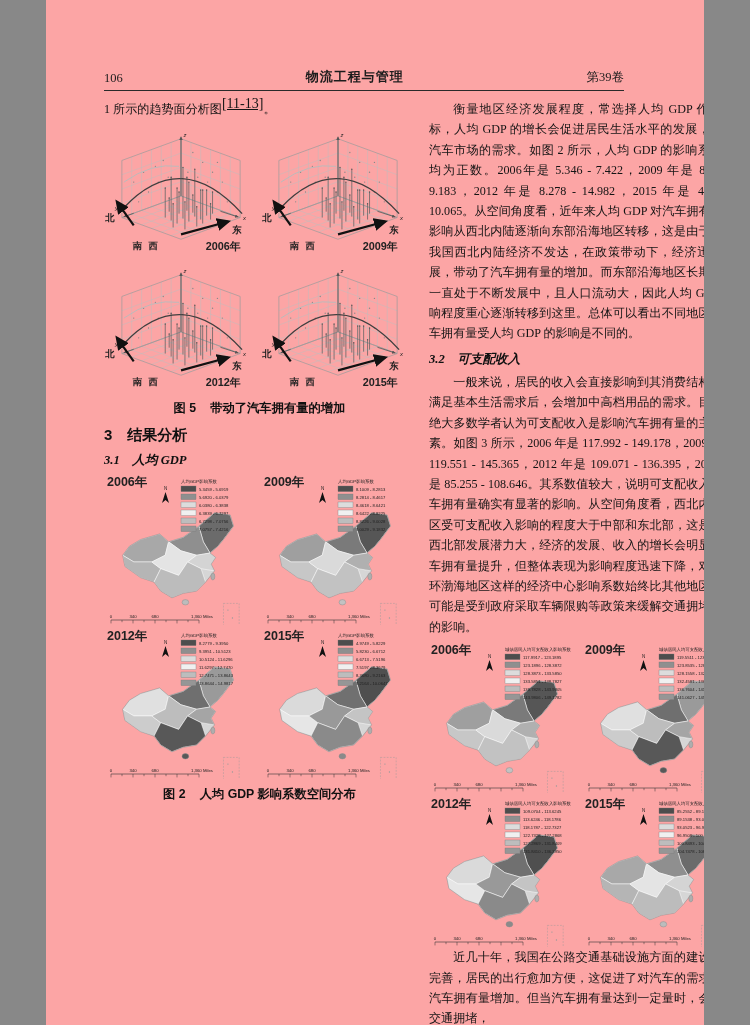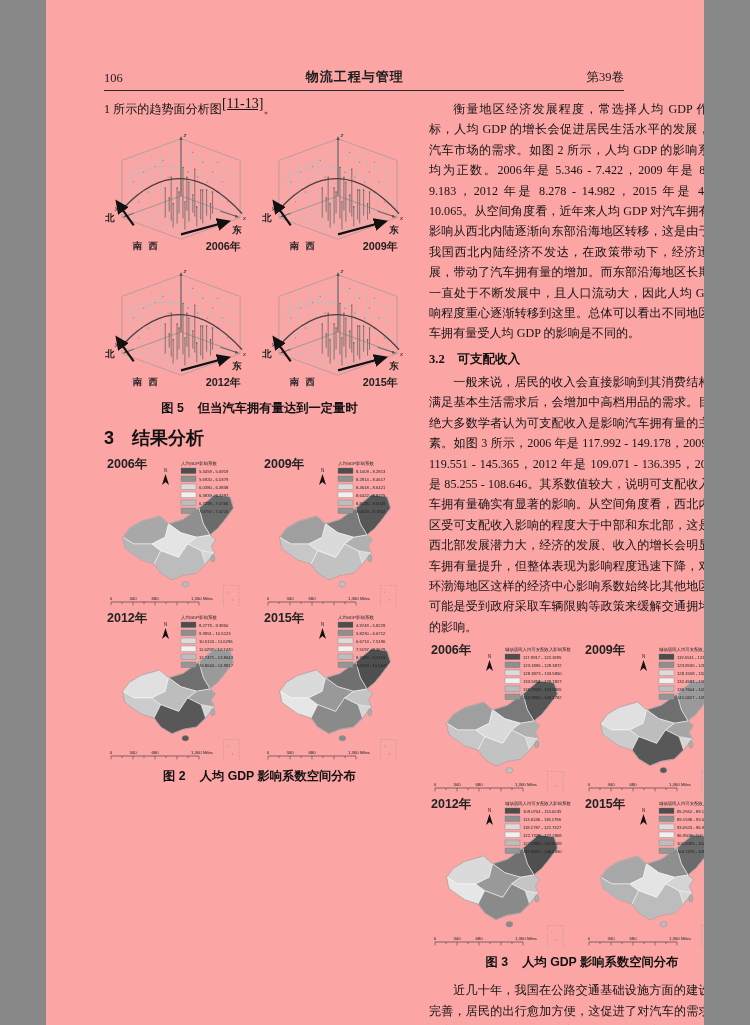--- a/index.html
+++ b/index.html
@@ -18,24 +18,24 @@
   .columns { display:flex; gap:14px; }
   .col { width:311px; }
   p.body-text {
     font-size:12.1px; line-height:20.4px; text-align:justify;
     text-indent:2em; color:#141414;
   }
   p.no-indent { text-indent:0; }
   sup.ref { font-size:14px; vertical-align:super; line-height:0;text-decoration:underline; }
   h2.sec {
     font-family:"Liberation Sans", sans-serif;
-    font-size:18px; font-weight:bold; margin:8px 0 5px; color:#111;
+    font-size:15px; font-weight:bold; margin:8px 0 5px; color:#111;
   }
   h3.subsec {
-    font-size:12.6px; font-weight:bold; 
+    font-size:12.6px; font-weight:bold; font-style:italic;
     margin:7px 0 4px; color:#111;
   }
   .fig-grid { display:grid; grid-template-columns:1fr 1fr; gap:2px 2px; justify-items:center; margin-top:4px; }
   p.caption {
     text-align:center; font-family:"Liberation Sans", sans-serif;
     font-weight:bold; font-size:12.3px; margin:7px 0 9px; color:#111;
   }
   p.caption .cap-text { margin-left:14px; }
   svg text { font-family:"Liberation Sans", sans-serif; fill:#222; }
 </style>
@@ -465,23 +465,24 @@
             <text x="11" y="88" font-size="6" font-style="italic">y</text>
             <line x1="30" y1="104" x2="13" y2="80" stroke="#111" stroke-width="2.2" marker-end="url(#ahb)"></line>
             <line x1="78" y1="113" x2="126" y2="100" stroke="#111" stroke-width="2.2" marker-end="url(#ahb)"></line>
             <text x="1" y="99" font-size="9.5" font-weight="bold">北</text>
             <text x="130" y="112" font-size="9.5" font-weight="bold">东</text>
             <text x="29" y="128" font-size="9.5" font-weight="bold">南</text>
             <text x="45" y="128" font-size="9.5" font-weight="bold">西</text>
             <text x="103" y="129" font-size="11" font-weight="bold">2015年</text>
           </svg>
         </div>
-      <p class="caption"><span>图 5</span><span class="cap-text">但当汽车拥有量达到一定量时</span></p>
+      <p class="caption"><span>图 5</span><span class="cap-text">带动了汽车拥有量的增加</span></p>
 
       <h2 class="sec">3　结果分析</h2>
+      <h3 class="subsec">3.1　人均 GDP</h3>
 
       <div class="fig-grid" id="fig2-grid">
           <svg viewBox="0 0 152 152" width="152" height="152">
             <text x="2" y="13" font-size="12.5" font-weight="bold" fill="#1a1a1a">2006年</text>
             <text x="59" y="17" font-size="4.5">N</text>
             <polygon points="57,30 60.5,19 64,30 60.5,27" fill="#111"></polygon>
             <clipPath id="cp-f2-0">
               <path d="M30,38 L47,33 L55,40 L68,36 L82,26 L96,14 L110,16 L113,26 L104,38 L99,44 L92,50 L97,54 L93,60 L96,66 L88,76 L80,84 L68,86 L58,90 L48,84 L42,76 L30,72 L16,62 L14,52 L20,44 Z"></path>
             </clipPath>
             <g transform="translate(2,24) scale(1.12)">
@@ -945,19 +946,18 @@
               <line x1="66" y1="4" x2="66" y2="7.4" stroke="#333" stroke-width="0.5"></line>
               <line x1="77" y1="4" x2="77" y2="6.2" stroke="#333" stroke-width="0.5"></line>
               <line x1="88" y1="4" x2="88" y2="7.4" stroke="#333" stroke-width="0.5"></line>
               <text x="0" y="2" font-size="4.3" text-anchor="middle" fill="#333">0</text>
               <text x="22" y="2" font-size="4.3" text-anchor="middle" fill="#333">340</text>
               <text x="44" y="2" font-size="4.3" text-anchor="middle" fill="#333">680</text>
               <text x="80" y="2" font-size="4.3" text-anchor="start" fill="#333">1,360 Miles</text>
             </g>
           </svg>
         </div>
-      <p class="caption"><span>图 3</span><span class="cap-text">人均 GDP 影响系数空间分布</span></p>
 
       <p class="body-text">近几十年，我国在公路交通基础设施方面的建设日益完善，居民的出行愈加方便，这促进了对汽车的需求，使汽车拥有量增加。但当汽车拥有量达到一定量时，会出现交通拥堵，</p>
     </div>
 
   </div>
 </div>
 
 </body></html>

